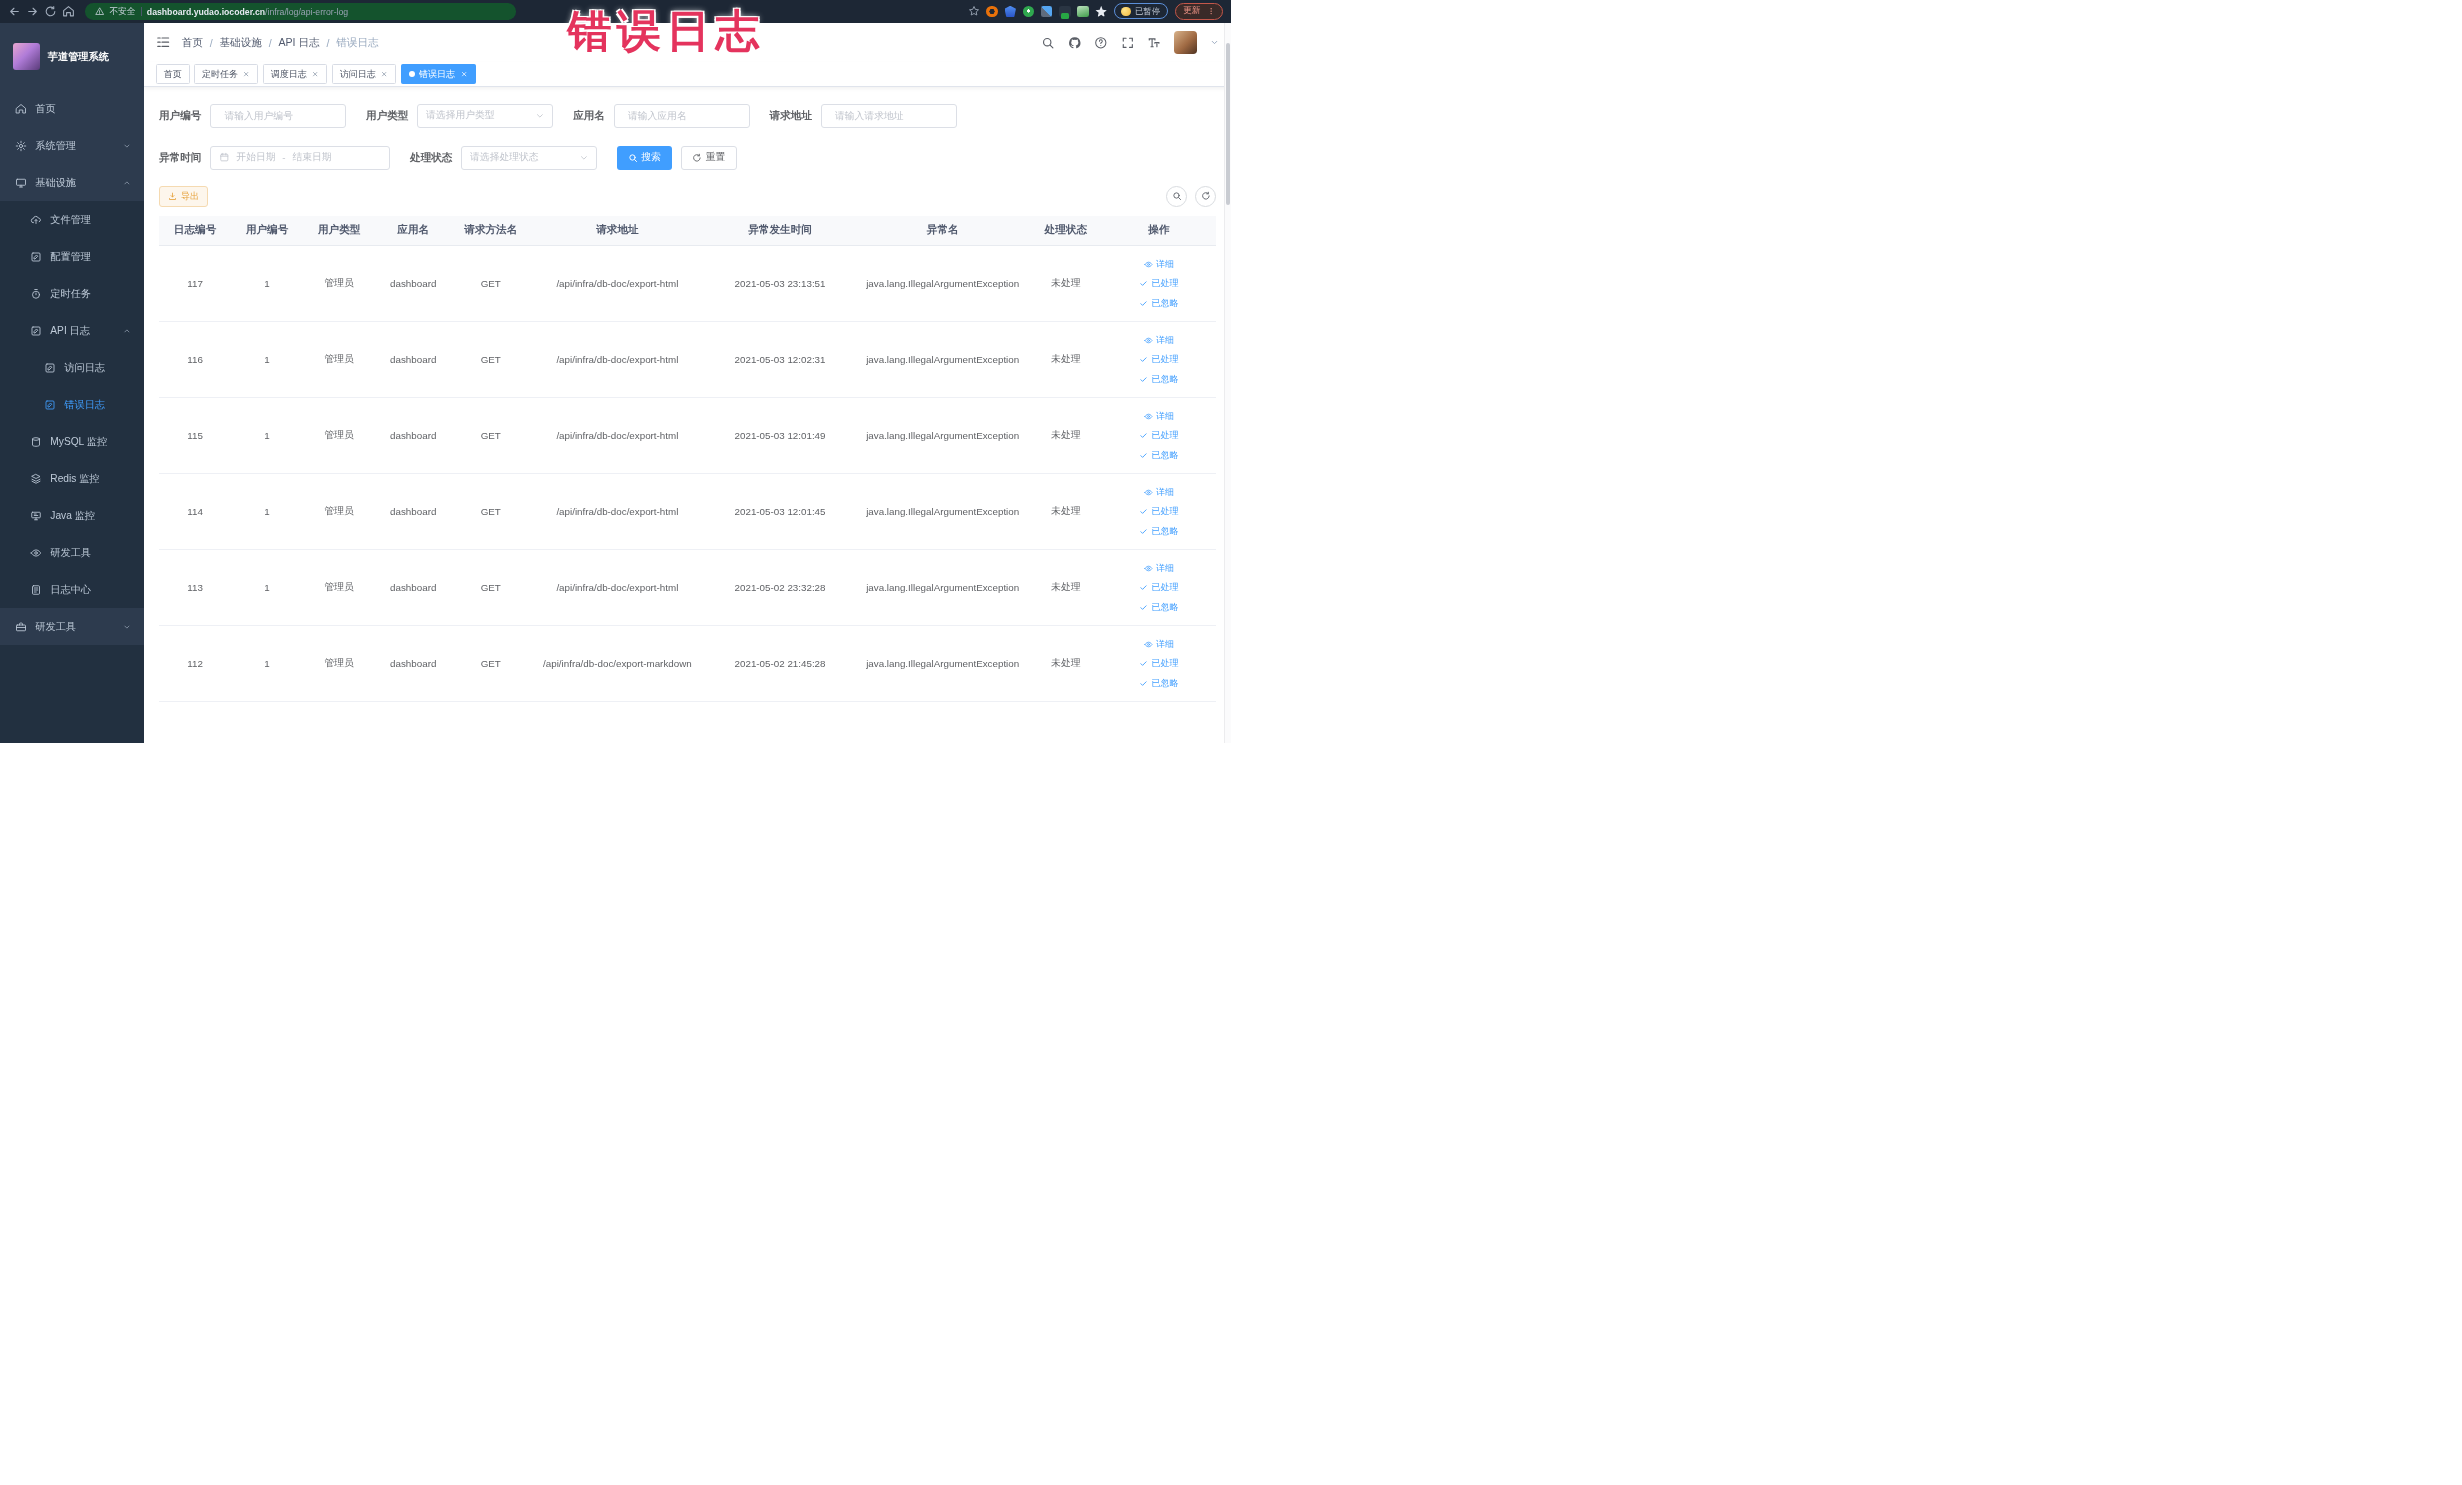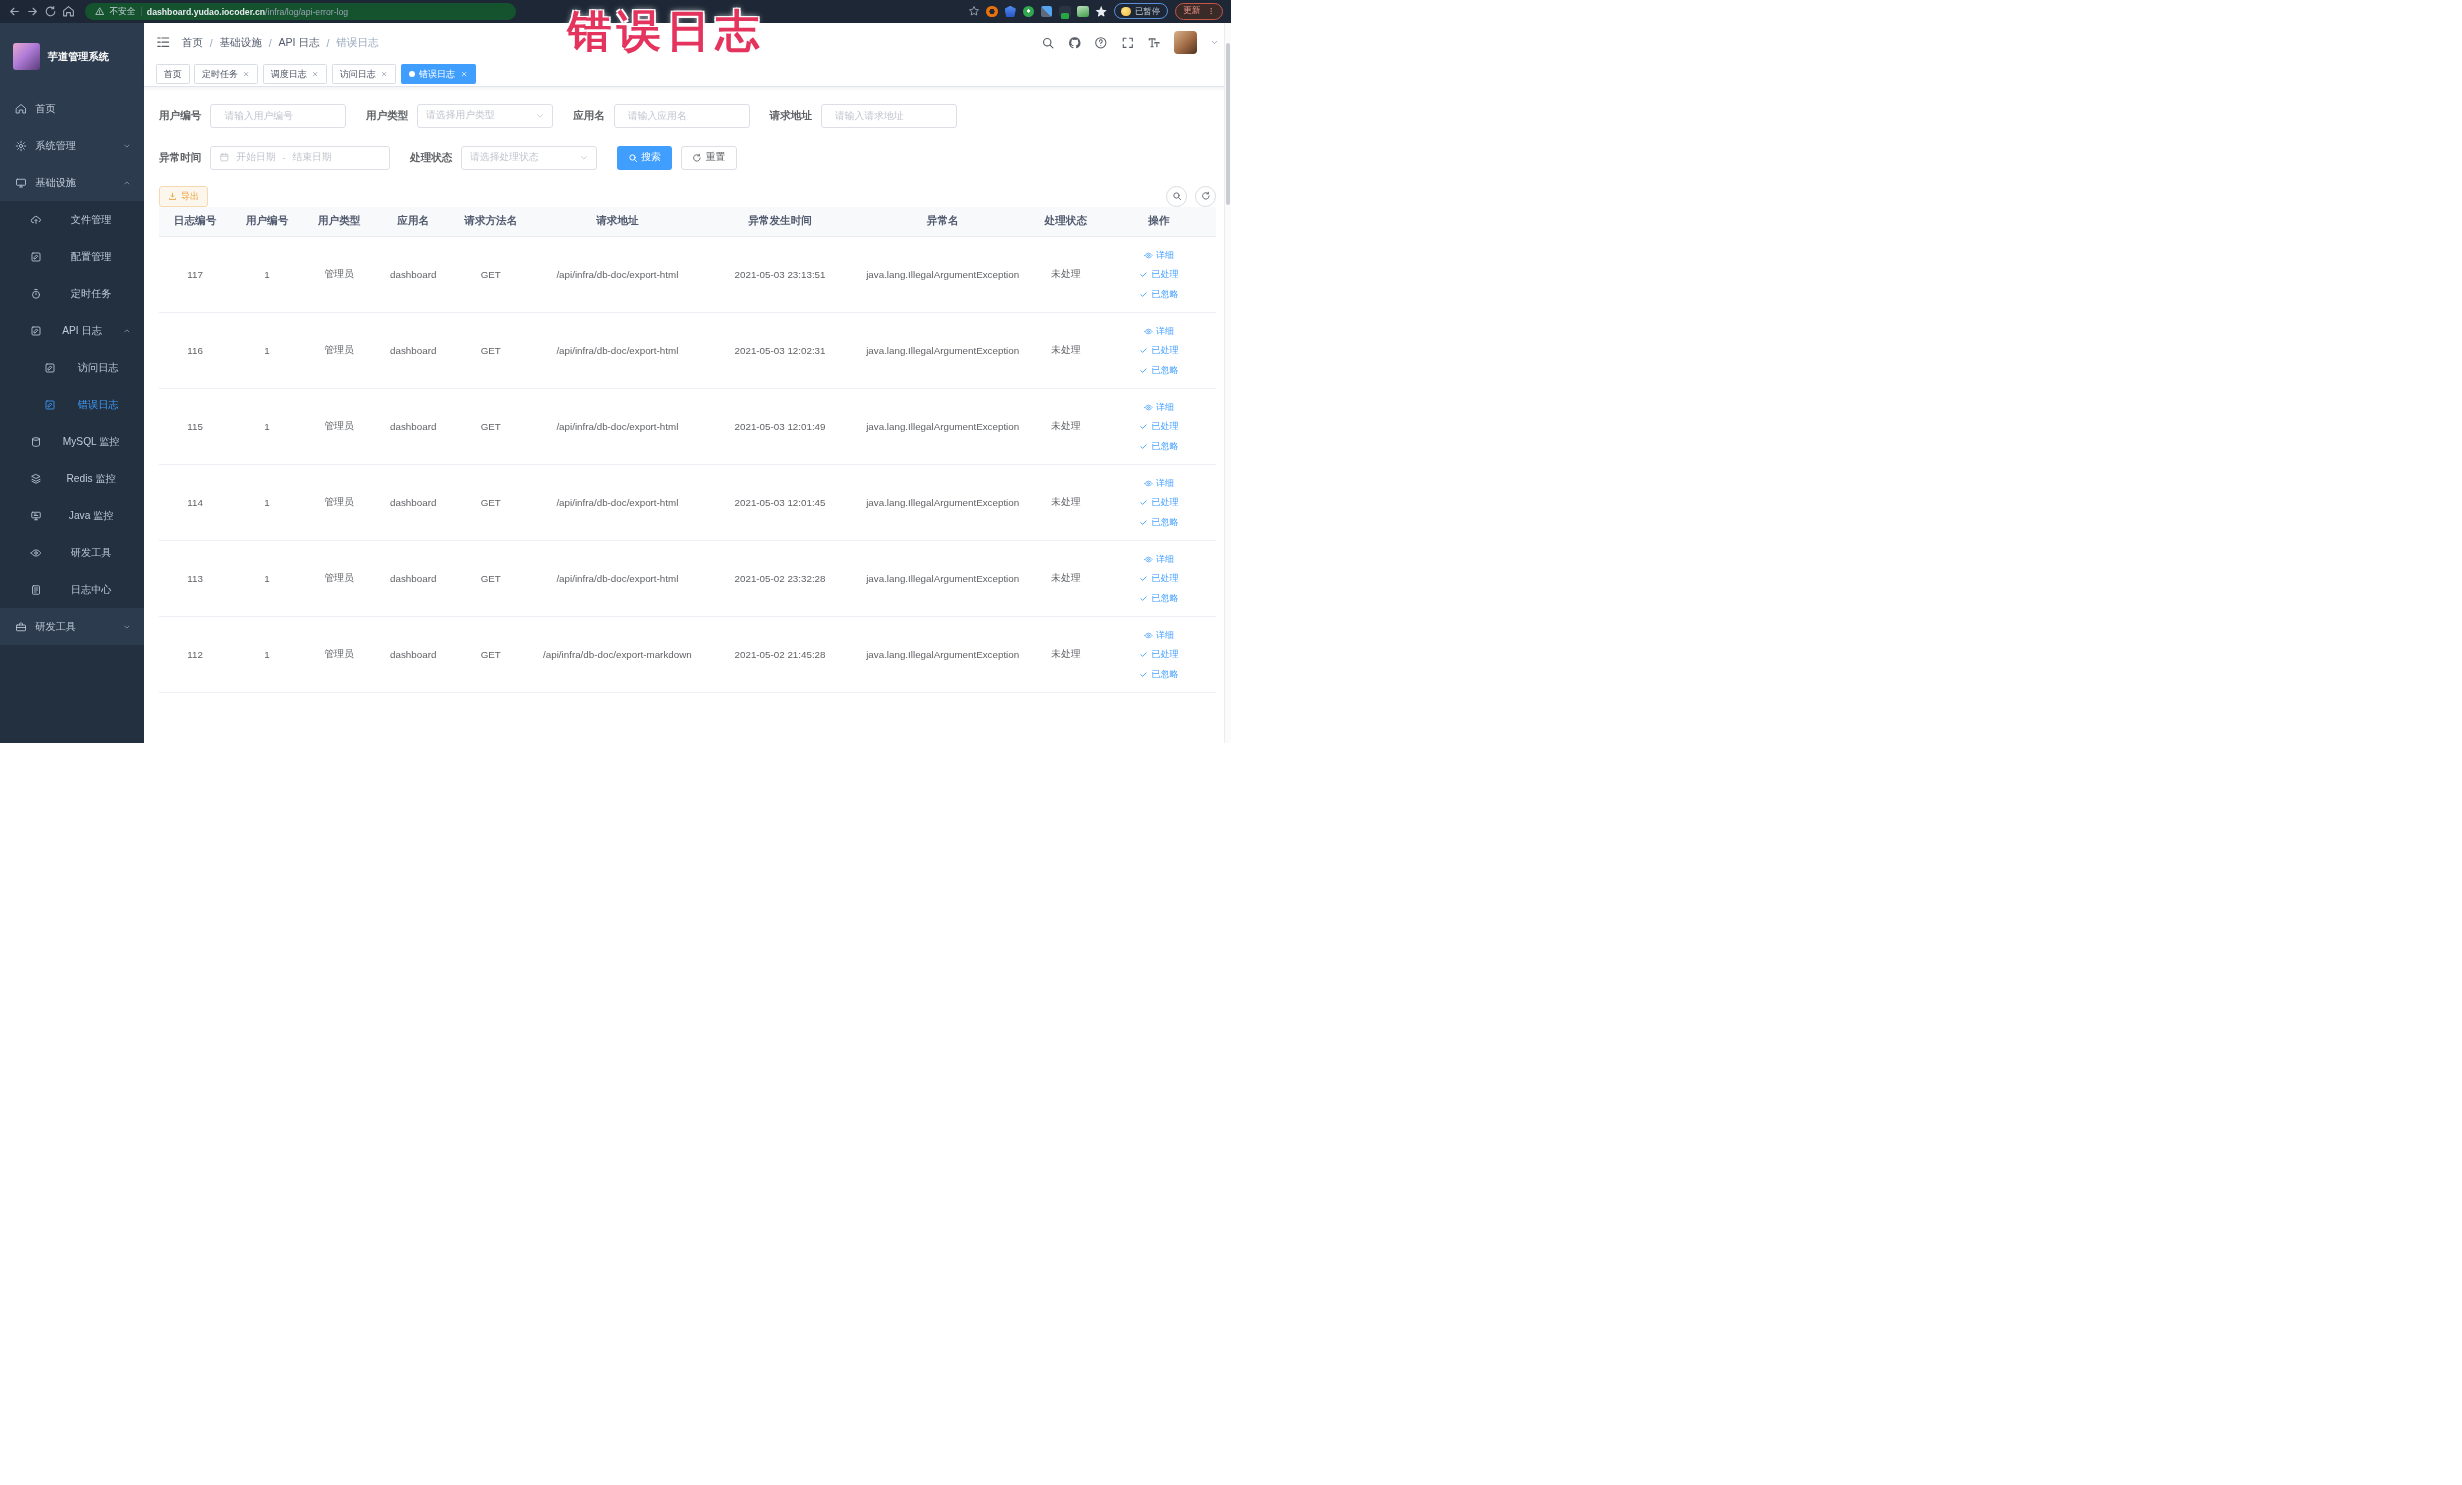--- a/index.html
+++ b/index.html
@@ -36,21 +36,21 @@
   
   .app { flex:1; display:flex; min-height:0; background:#fff; }
 
   .sidebar { width:144px; background:#223040; display:flex; flex-direction:column; flex:none; }
   .logo-row { height:67px; background:#2d3b4e; display:flex; align-items:center; gap:8.3px; padding-left:13px; flex:none; }
   .logo { width:26.5px; height:26.5px; border-radius:3px; flex:none;
           background:linear-gradient(135deg,#e8a7d0 0%,#b07cd8 45%,#5a3b7a 100%); }
   .app-title { color:#fff; font-weight:700; font-size:10.2px; }
   #sidebar-menu { flex:1; background:#223040; }
   .mitem { height:37px; display:flex; align-items:center; gap:8.3px; color:#bfcbd9; font-size:10.2px; background:#2d3b4e; cursor:pointer; }
-  .mitem.sub { background:#223040;text-align:center; }
+  .mitem.sub { background:#223040; }
   .lvl0 { padding:0 12px 0 15px; }
   .lvl1 { padding:0 12px 0 30px; }
   .lvl2 { padding:0 12px 0 44px; }
   .mitem.active { color:#409eff; }
   .micon { width:12px; height:12px; flex:none; }
   .mlabel { flex:1; white-space:nowrap; }
   .mchev { width:9.8px; height:9.8px; color:#8b98a9; flex:none; }
 
   .main { flex:1; display:flex; flex-direction:column; min-width:0; position:relative; background:#fff; }
 
@@ -104,21 +104,21 @@
   .toolbar { display:flex; align-items:center; margin-top:16px; }
   .btn-export { height:21px; background:#fdf6ec; border:0.8px solid #f5dab1; color:#e6a23c; border-radius:3px;
                 display:flex; align-items:center; gap:3.8px; padding:0 8.3px; font-size:9px; cursor:pointer; }
   .btn-export .icn { width:9px; height:9px; }
   .toolbar-right { margin-left:auto; display:flex; gap:7.6px; }
   .circle-btn { width:21px; height:21px; border-radius:50%; border:0.8px solid #d9dce0; background:#fff;
                 display:flex; align-items:center; justify-content:center; color:#5a5e66; cursor:pointer; }
   .circle-btn .icn { width:9.8px; height:9.8px; }
 
   
-  .logtable { width:100%; border-collapse:collapse; table-layout:fixed; }
+  .logtable { width:100%; border-collapse:collapse; table-layout:fixed; margin-top:9px; }
   .logtable th { height:30px; background:#f8f9fb; color:#515a6e; font-size:10.6px; font-weight:700;
                  text-align:center; border-bottom:0.8px solid #e8ebf0; }
   .logtable td { height:76px; text-align:center; color:#606266; font-size:9.8px;
                  border-bottom:1.5px solid #eef0f5; padding:0 3px; word-break:break-all; }
   .alink { color:#409eff; font-size:9px; display:flex; align-items:center; justify-content:center;
            gap:3px; height:19.7px; cursor:pointer; }
   .alink .icn { width:9px; height:9px; flex:none; }
 
   
   .overlay-title { position:absolute; left:666px; top:1.5px; transform:translateX(-50%); z-index:60;

